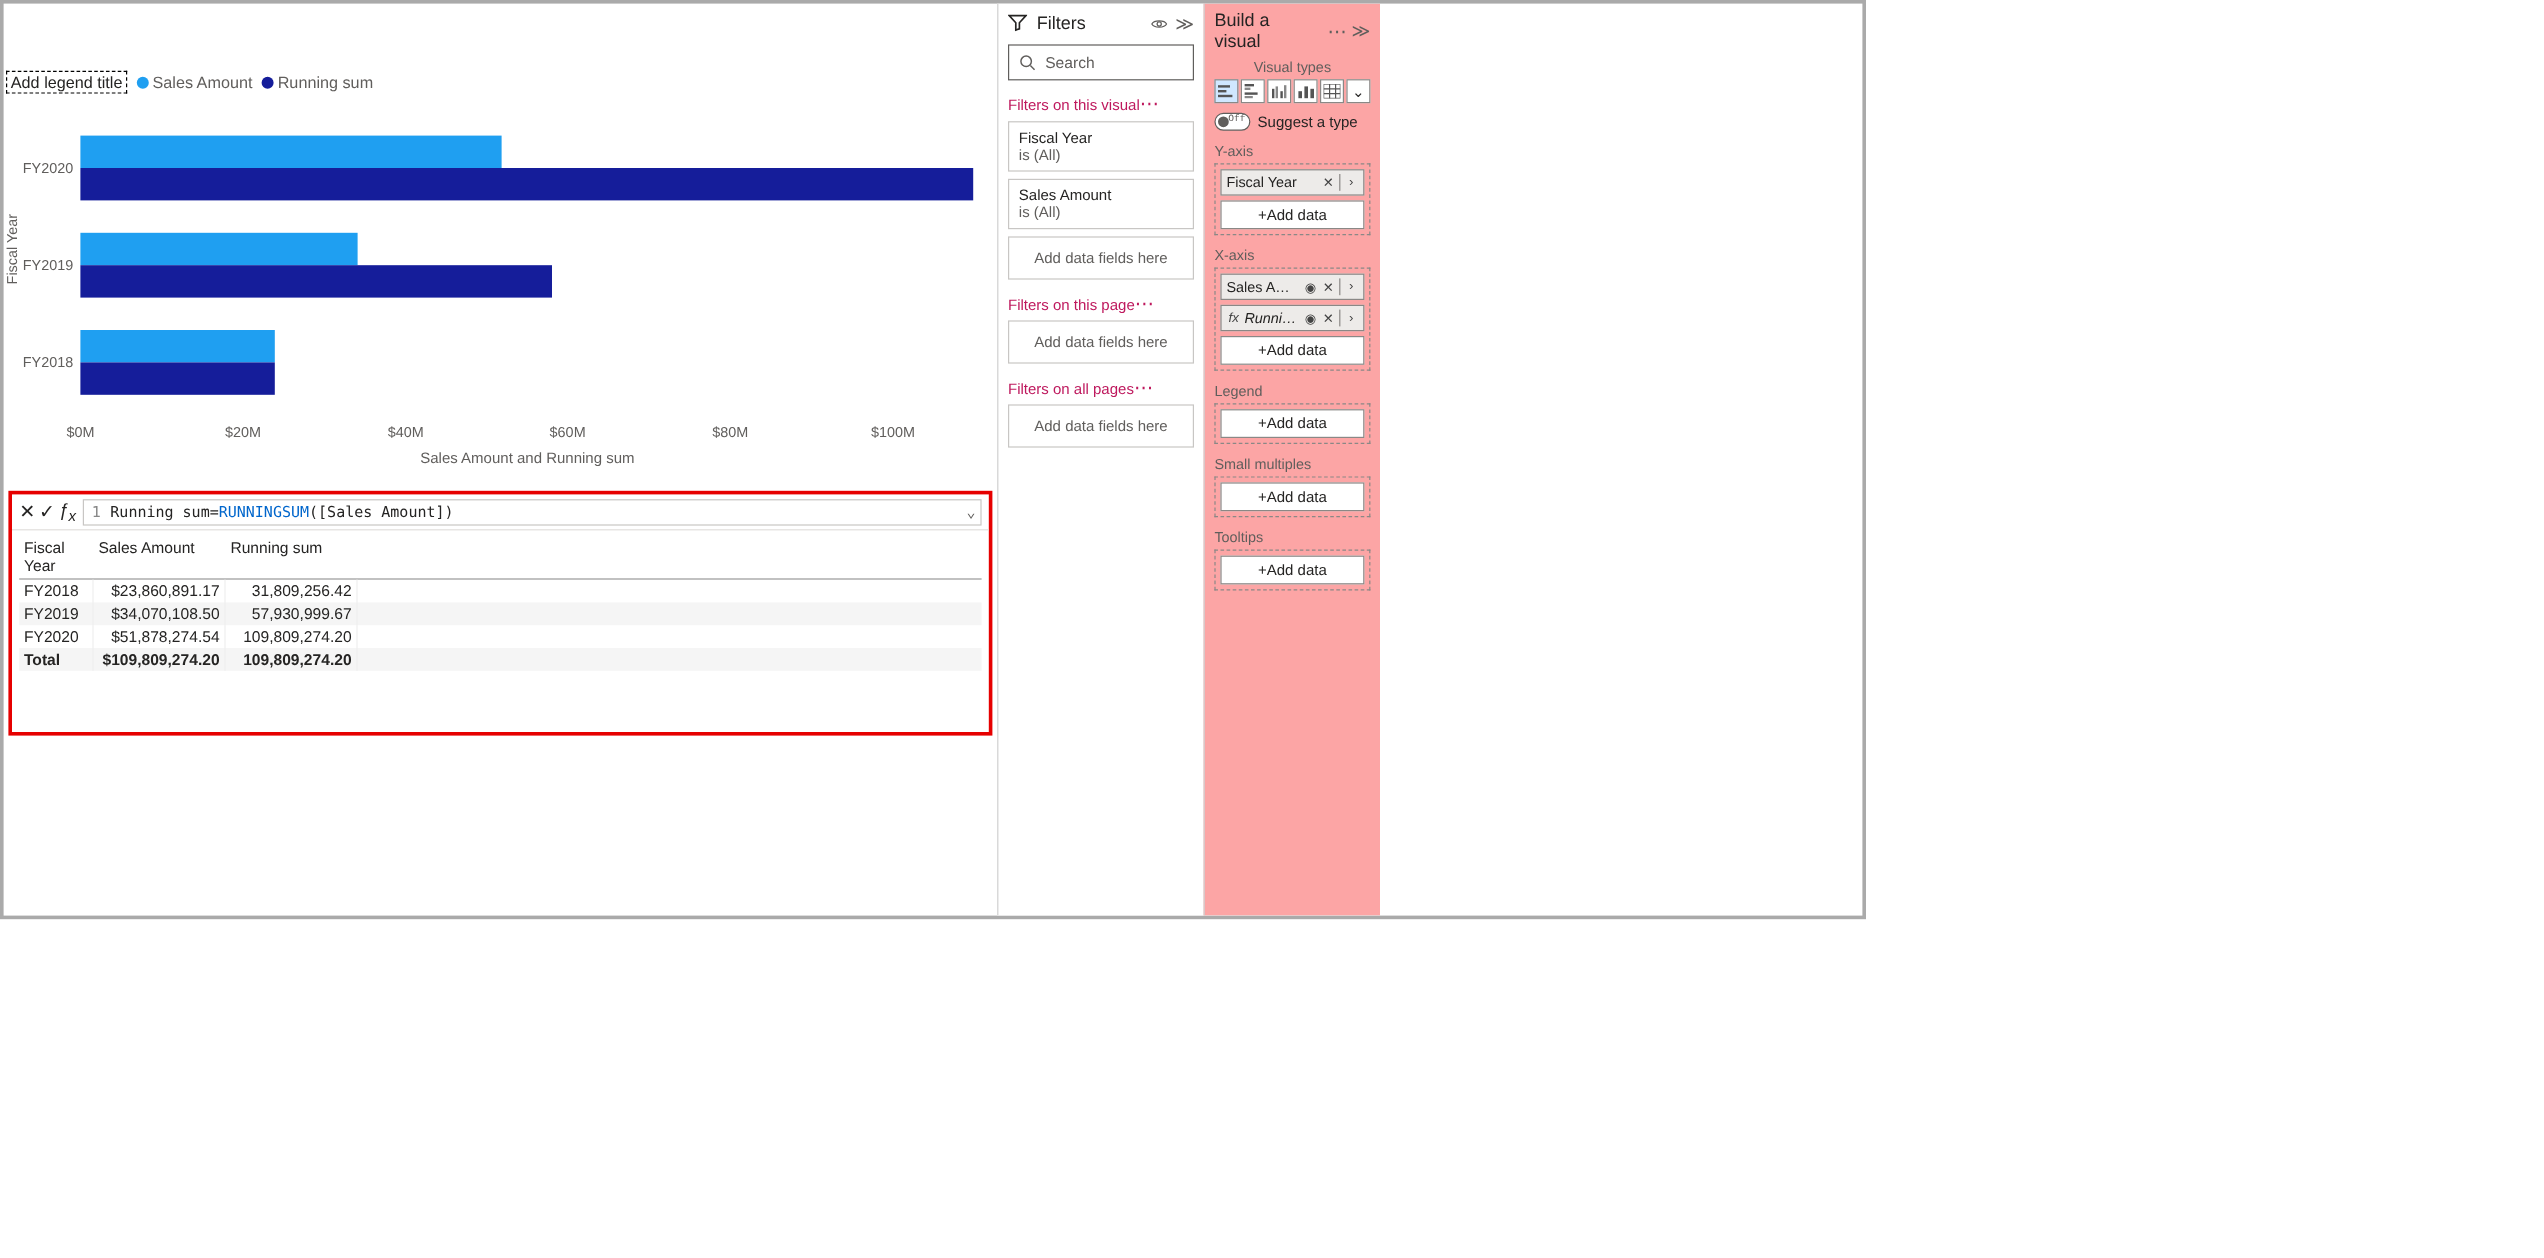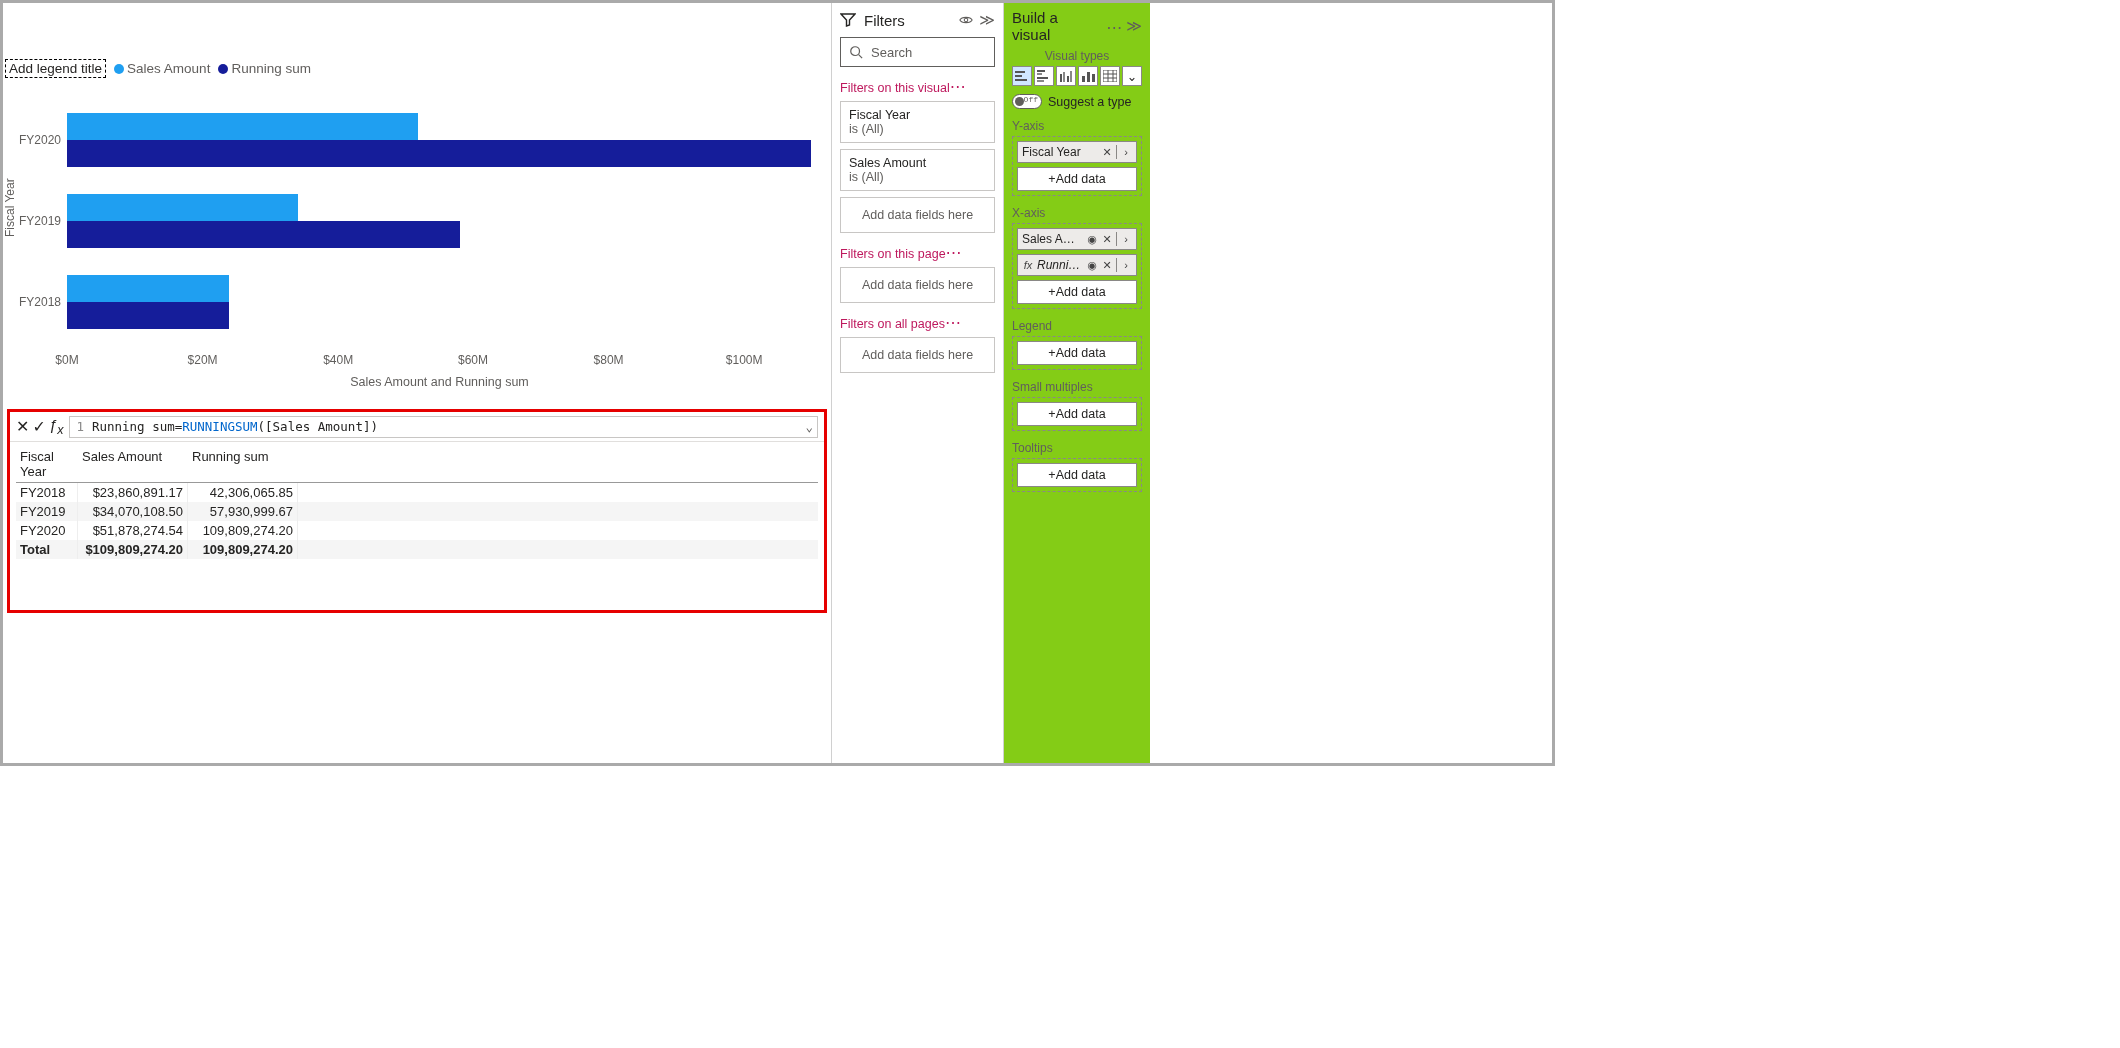--- a/index.html
+++ b/index.html
@@ -146,21 +146,21 @@
   .datatable .total { font-weight: 700; }
   
   .filters-pane {
     position: absolute;
     left: 828px; top: 0;
     width: 172px; height: 100%;
     border-left: 1px solid #d0d0d0;
     background:#fff;
     padding: 8px 8px;
   }
-  .pane-header { display:flex; align-items:center; gap:8px; font-size:15px; }
+  .pane-header { display:flex; align-items:flex-start; gap:8px; font-size:15px; }
   .pane-header .title { flex:1; }
   .search-box {
     margin-top: 8px;
     border:1px solid #605e5c;
     height:30px; display:flex; align-items:center;
     padding:0 8px; gap:8px; color:#605e5c;
   }
   .section-label {
     margin-top: 14px;
     font-size:12.5px; color:#be185d;
@@ -176,21 +176,21 @@
     border:1px solid #c8c6c4;
     margin-top:6px; padding:10px 8px;
     font-size:12.5px; color:#605e5c; text-align:center;
   }
   
   .build-pane {
     position: absolute;
     left: 1000px; top: 0;
     width: 147px; height: 100%;
     border-left: 1px solid #d0d0d0;
-    background:#84cc16;
+    background:#fca5a5;
     padding: 6px 8px;
     font-size:12.5px;
   }
   .build-header { display:flex; align-items:center; gap:6px; font-size:15px; }
   .build-header .title { flex:1; }
   .vt-label { margin-top:6px; color:#605e5c; font-size:12px;text-align:center; }
   .vt-row { display:flex; gap:2px; margin-top:3px; }
   .vt-btn {
     border:1px solid #8a8886; width:21px; height:20px;
     display:flex; align-items:center; justify-content:center;
@@ -298,21 +298,21 @@
     </div>
     <div class="datatable">
       <div class="thead">
         <div>Fiscal Year</div>
         <div>Sales Amount</div>
         <div>Running sum</div>
       </div>
       <div class="trow">
         <div>FY2018</div>
         <div class="num">$23,860,891.17</div>
-        <div class="num">42,306,065.85</div>
+        <div class="num">31,809,256.42</div>
       </div>
       <div class="trow alt">
         <div>FY2019</div>
         <div class="num">$34,070,108.50</div>
         <div class="num">57,930,999.67</div>
       </div>
       <div class="trow">
         <div>FY2020</div>
         <div class="num">$51,878,274.54</div>
         <div class="num">109,809,274.20</div>

